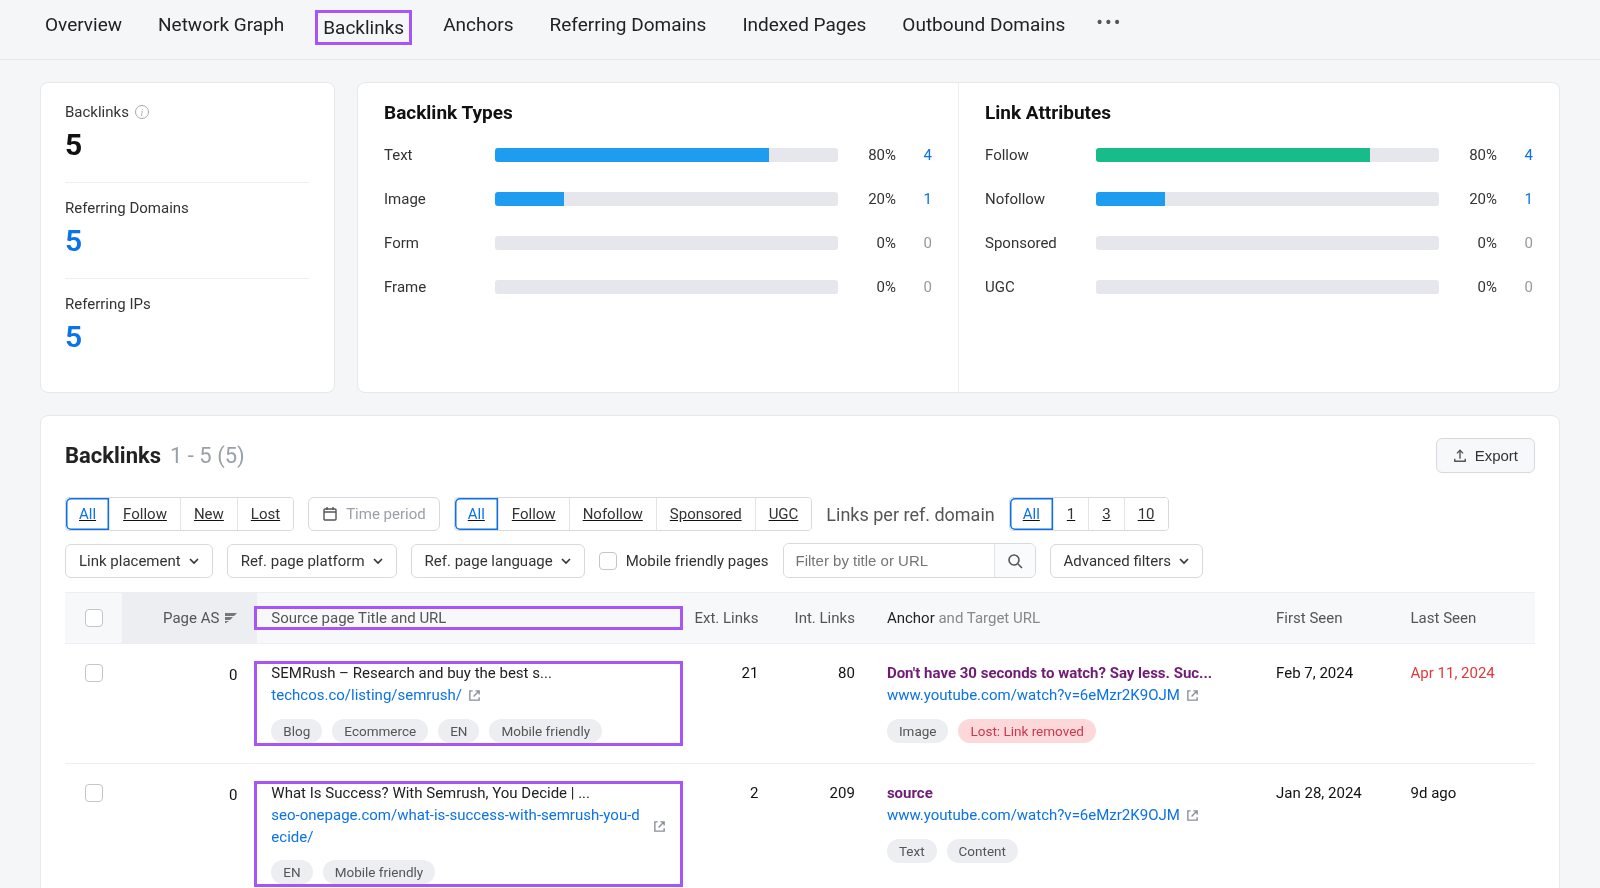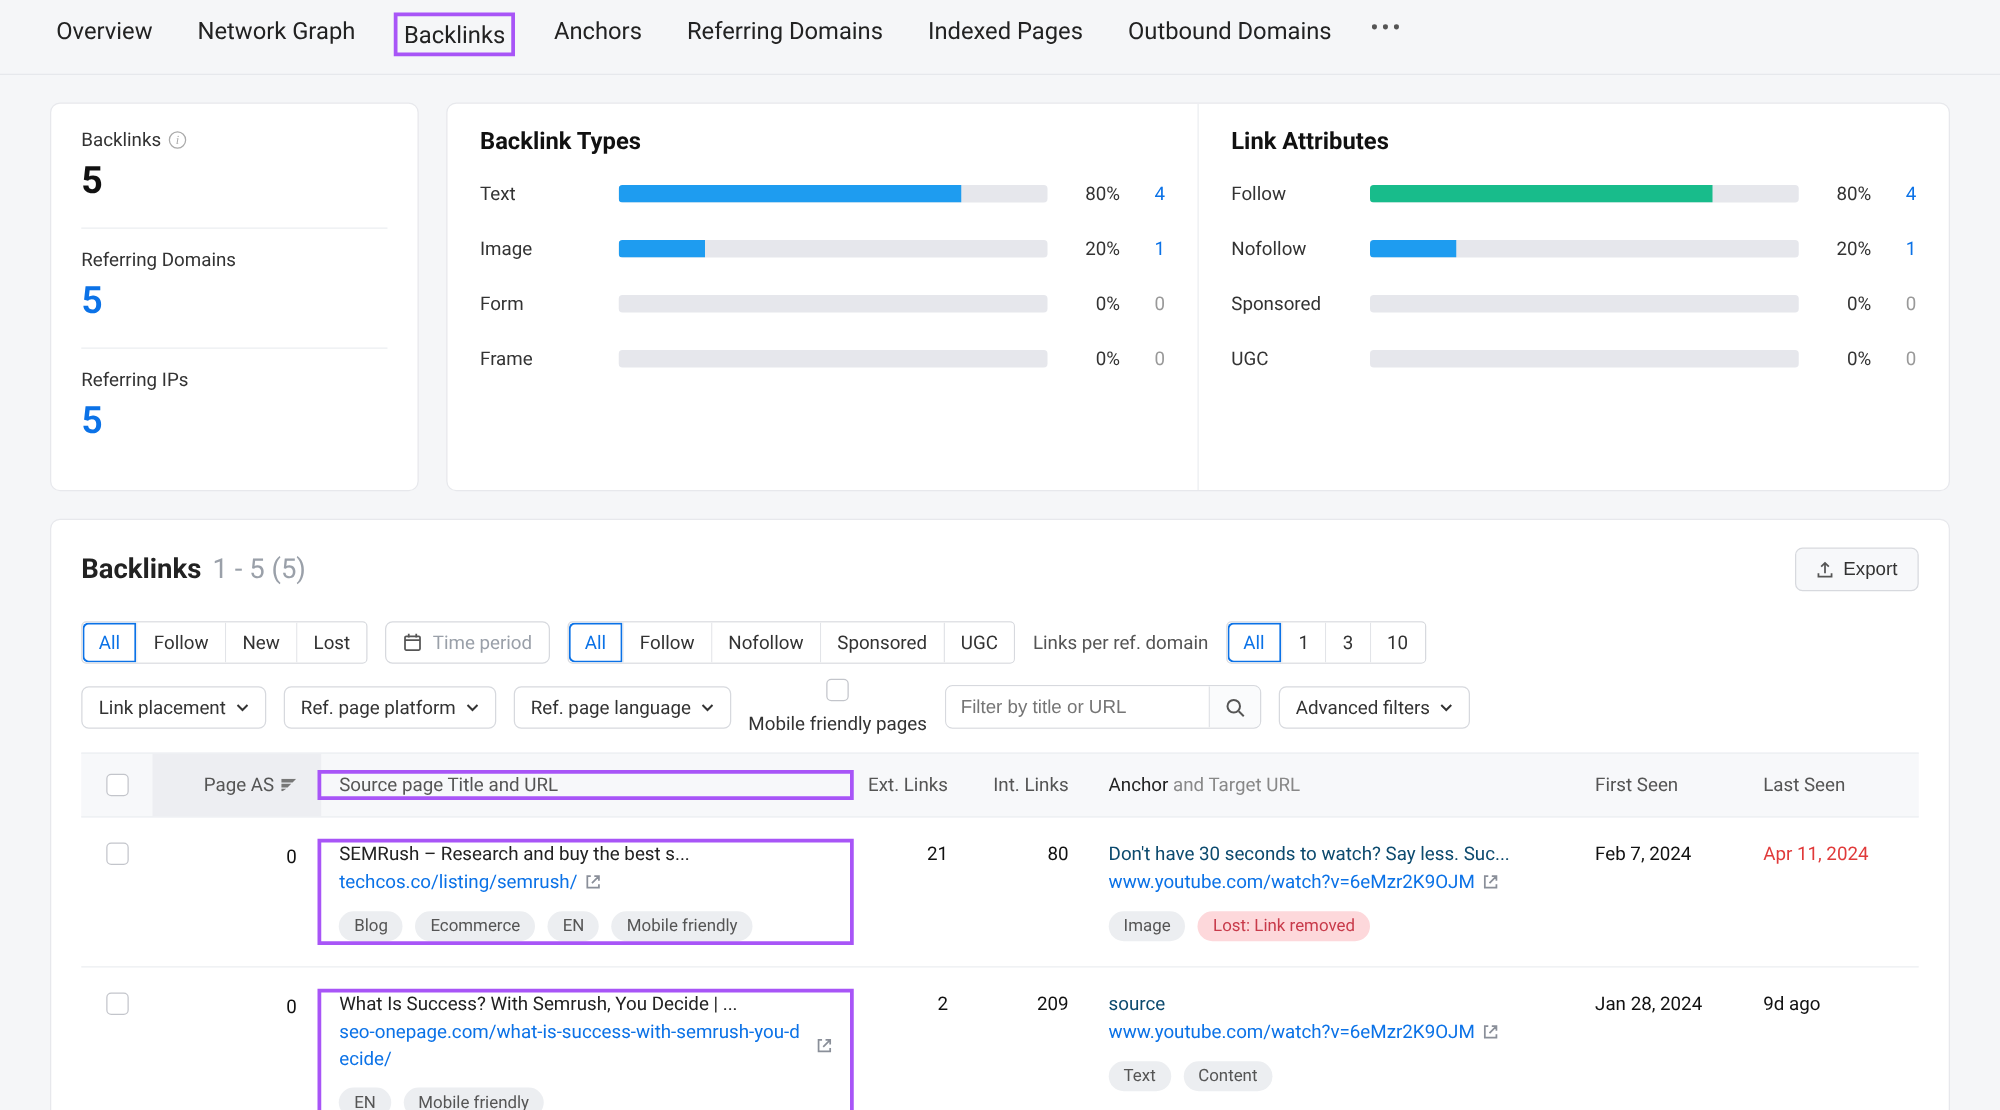--- a/index.html
+++ b/index.html
@@ -34,31 +34,31 @@
 .bar-count.zero { color: #999; }
 
 .main-card { background: #fff; border: 1px solid #e7e8ec; border-radius: 8px; margin: 22px 40px 0; padding: 22px 24px 0; }
 .main-head { display: flex; justify-content: space-between; align-items: center; margin-bottom: 24px; }
 .main-title { font-size: 22px; font-weight: 700; color: #222; }
 .main-sub { color: #9aa0a9; font-weight: 400; }
 .export-btn { display: flex; align-items: center; gap: 8px; padding: 8px 16px; border: 1px solid #d7d9de; border-radius: 6px; background: #f7f8fa; color: #333; font-size: 15px; cursor: pointer; }
 .up-icon { width: 14px; height: 14px; }
 
 .filter-row { display: flex; flex-wrap: wrap; gap: 14px; align-items: center; margin-bottom: 12px; }
-.seg { display: inline-flex; border: 1px solid #d7d9de; border-radius: 4px; overflow: hidden; }
+.seg { display: inline-flex; border: 1px solid #d7d9de; border-radius: 4px; overflow: hidden; text-decoration: underline; }
 .seg .seg-item { padding: 7px 13px; font-size: 15px; color: #333; cursor: pointer; border-right: 1px solid #e2e4e8; background: #fff; }
 .seg .seg-item:last-child { border-right: none; }
 .seg .seg-item.active { background: #fff; color: #0b72e7; box-shadow: inset 0 0 0 1.5px #0b72e7; border-radius: 5px 0 0 5px; position: relative; z-index: 1; }
 .seg .seg-item.active.midfirst { border-radius: 5px 0 0 5px; }
 .dropdown-btn { display: inline-flex; align-items: center; gap: 8px; padding: 7px 13px; border: 1px solid #d7d9de; border-radius: 6px; background: #fff; color: #333; font-size: 15px; cursor: pointer; }
 .dropdown-btn.placeholder { color: #9aa0a9; }
 .chev { width: 10px; height: 10px; }
 .cal-icon { width: 16px; height: 16px; }
-.lbl-inline { font-size: 15px; color: #555; }
-.checkbox-wrap { display: inline-flex; align-items: center; gap: 9px; font-size: 15px; color: #333; cursor: pointer; flex-direction: column; }
+.lbl-inline { font-size: 18px; color: #555; }
+.checkbox-wrap { display: inline-flex; align-items: center; gap: 9px; font-size: 15px; color: #333; cursor: pointer; }
 .checkbox-sq { width: 18px; height: 18px; border: 1.5px solid #c3c5cb; border-radius: 4px; background: #fff; }
 .search-wrap { display: inline-flex; align-items: stretch; border: 1px solid #d7d9de; border-radius: 6px; overflow: hidden; background: #fff; }
 .search-wrap input { border: none; padding: 8px 12px; font-size: 15px; width: 210px; outline: none; }
 .search-wrap .search-btn { border: none; border-left: 1px solid #e2e4e8; background: #fafbfc; padding: 0 12px; cursor: pointer; display: flex; align-items: center; }
 
 .table { margin-top: 14px; }
 .thead { display: flex; background: #f7f8fa; border-top: 1px solid #eceef1; border-bottom: 1px solid #eceef1; padding: 16px 0; font-size: 15px; color: #555; align-items: center; }
 .col-check { width: 60px; display: flex; justify-content: center; }
 .col-as { width: 140px; padding-right: 20px; text-align: right; display: flex; justify-content: flex-end; gap: 6px; align-items: center; background: #f0f1f4; align-self: stretch; }
 .thead .col-as { align-items: center; }
@@ -71,21 +71,21 @@
 .sort-icon { width: 12px; height: 10px; }
 
 .trow { display: flex; border-bottom: 1px solid #eceef1; padding: 20px 0; align-items: flex-start; font-size: 15px; }
 .trow .col-as { display: flex; align-items: flex-start; padding-top: 2px; background: transparent; }
 .src-title { color: #222; margin-bottom: 3px; }
 .src-url { color: #0b72e7; margin-bottom: 12px; display: flex; align-items: center; gap: 6px; word-break: break-all; line-height: 1.45; }
 .ext-icon { width: 13px; height: 13px; flex-shrink: 0; }
 .tag-row { display: flex; flex-wrap: wrap; gap: 10px; }
 .tag { background: #eceef1; color: #555; padding: 4px 12px; border-radius: 14px; font-size: 13.5px; }
 .tag.lost { background: #fdd8db; color: #c83a4a; }
-.anchor-text { color: #0c4a6e; margin-bottom: 3px; }
+.anchor-text { color: #701a75; margin-bottom: 3px; font-weight: bold; }
 .date-red { color: #e03a3a; }
 .highlight-box { outline: 3px solid #a855f7; }
 .col-anchor .word { color: #222; }
 .col-anchor .light { color: #888; }
 .thead .col-as { background: #edeef2; padding-top: 16px; padding-bottom: 16px; margin: -16px 0; }
 </style>
 </head>
 <body>
 
 <div class="tabs">

